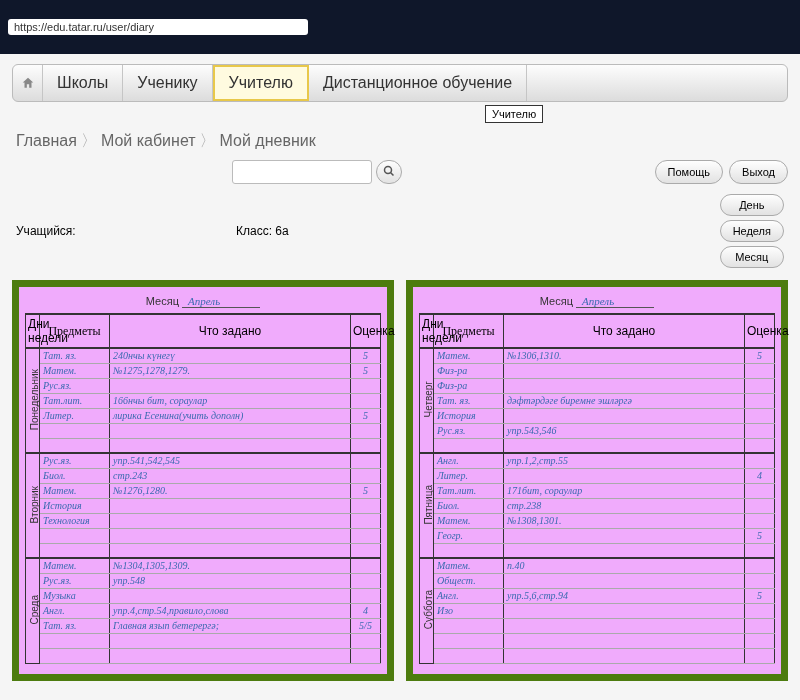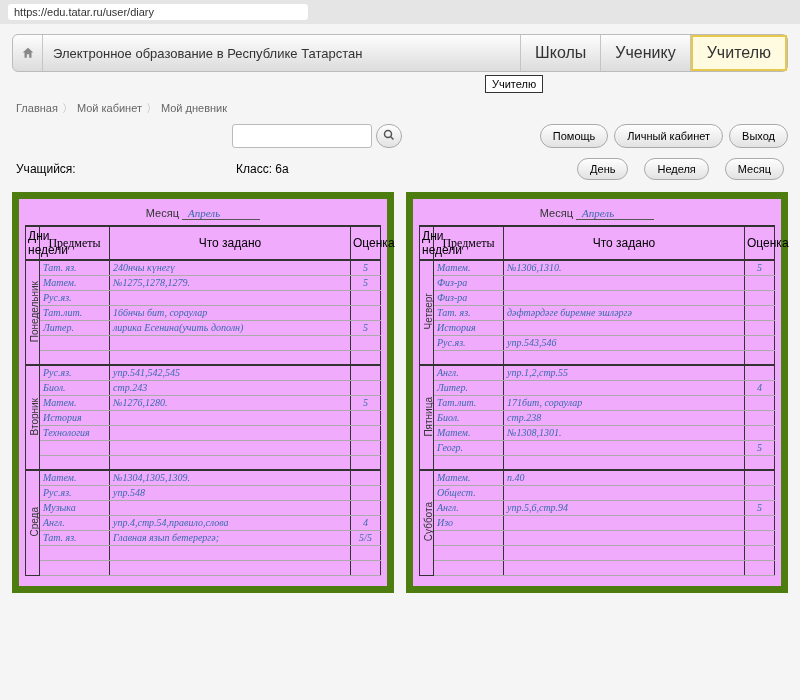--- a/index.html
+++ b/index.html
@@ -1,45 +1,45 @@
 <!DOCTYPE html>
 <html><head>
 <meta charset="utf-8">
 <style>
   * { box-sizing: border-box; margin: 0; padding: 0; }
   body { font-family: Arial, sans-serif; background: #2a2a2a; width: 800px; height: 700px; overflow: hidden; }
-  .browser-bar { background: #e5e5e5; padding: 4px 8px; display: flex; align-items: flex-start; gap: 6px; }
+  .browser-bar { background: #0f172a; padding: 19px 8px; display: flex; align-items: flex-start; gap: 6px; }
   .url-bar { background: #fff; border-radius: 3px; padding: 2px 6px; font-size: 11px; color: #333; flex: 1; max-width: 300px; }
   .page { background: #f5f5f5; padding: 10px 12px; height: calc(700px - 24px); overflow-y: auto; }
 
   .header-bar {
     background: linear-gradient(to bottom, #fdfdfd, #dcdcdc);
     border: 1px solid #bbb; border-radius: 6px;
     display: flex; align-items: stretch; height: 38px;
   }
   .home-btn { width: 30px; display: flex; align-items: center; justify-content: center; border-right: 1px solid #c5c5c5; }
   .site-title { flex: 1; padding: 0 10px; font-size: 13px; color: #333; display: flex; align-items: center; border-right: 1px solid #c5c5c5; }
   .nav-tab { padding: 0 14px; font-size: 16px; color: #333; display: flex; align-items: center; border-right: 1px solid #c5c5c5; cursor: pointer; }
   .nav-tab.active { background: #fffbe0; border: 2px solid #e8c84a; }
 
   .tooltip { position: relative; top: 2px; left: 473px; background: #fff; border: 1px solid #333; padding: 2px 6px; font-size: 11px; display: inline-block; }
 
-  .breadcrumbs { font-size: 11px; color: #666; margin: 10px 0 8px 4px; }
+  .breadcrumbs { font-size: 16px; color: #666; margin: 10px 0 8px 4px; }
   .breadcrumbs span { margin-right: 4px; }
 
   .toolbar-row { display: flex; justify-content: flex-end; gap: 6px; margin-bottom: 10px; }
   .toolbar-row .search-wrap { display: flex; gap: 4px; margin-right: auto; margin-left: 220px; }
   .search-input { width: 140px; height: 24px; border: 1px solid #bbb; border-radius: 3px; padding: 0 4px; font-size: 11px; }
   .btn { background: linear-gradient(to bottom, #fefefe, #e2e2e2); border: 1px solid #aaa; border-radius: 12px; padding: 4px 12px; font-size: 11px; cursor: pointer; }
   .icon-btn { padding: 4px 6px; }
 
   .student-row { display: flex; align-items: center; margin: 6px 4px 12px; font-size: 12px; }
   .student-row .label1 { width: 220px; }
   .student-row .label2 { flex: 1; }
-  .view-tabs { display: flex; gap: 16px; }
+  .view-tabs { display: flex; gap: 4px; flex-direction: column; }
 
   .diary-wrap { display: flex; gap: 12px; }
   .diary-page { flex: 1; background: #f0abfc; border: 7px solid #4d7c0f; padding: 4px 6px 10px; }
   .month-row { text-align: center; font-size: 11px; margin: 4px 0 6px; }
   .month-row .lbl { color: #333; }
   .month-row .val { color: #3a6ab0; font-family: 'Comic Sans MS', cursive; font-style: italic; border-bottom: 1px solid #555; padding: 0 40px 0 6px; }
 
   .dtable { width: 100%; border-collapse: collapse; font-size: 10px; table-layout: fixed; }
   .dtable th { border-top: 2px solid #333; border-bottom: 2px solid #333; border-left: 1px solid #333; border-right: 1px solid #333; padding: 2px 2px; font-weight: normal; font-size: 12px; }
   .dtable td { border-left: 1px solid #333; border-right: 1px solid #333; border-bottom: 1px solid #aaa; padding: 1px 3px; height: 15px; color: #3a6ab0; font-family: 'Comic Sans MS', cursive; font-style: italic; white-space: nowrap; overflow: hidden; }
@@ -59,42 +59,41 @@
   <div class="url-bar">https://edu.tatar.ru/user/diary</div>
 </div>
 
 <div class="page">
   <div class="header-bar">
     <div class="home-btn">
       <svg width="14" height="14" viewBox="0 0 24 24" fill="#888">
           <path d="M12 3l9 8h-3v9h-4v-6H10v6H6v-9H3z"></path>
         </svg>
     </div>
-    <div class="site-title">Электронное образование в Республике Татарстан</div>
 
   <div class="nav-tab">Школы</div>
       <div class="nav-tab">Ученику</div>
       <div class="nav-tab active">Учителю</div>
+      <div class="nav-tab">Дистанционное обучение</div>
     </div>
   <div class="tooltip">Учителю</div>
 
   <div class="breadcrumbs" id="breadcrumbs"><span>Главная</span><span style="color: rgb(170, 170, 170);">〉</span><span>Мой кабинет</span><span style="color: rgb(170, 170, 170);">〉</span><span>Мой дневник</span></div>
 
   <div class="toolbar-row">
     <div class="search-wrap">
       <input class="search-input" placeholder="" style="">
       <button class="btn icon-btn">
         <svg width="12" height="12" viewBox="0 0 24 24" fill="none" stroke="#555" stroke-width="3">
             <circle cx="10" cy="10" r="7"></circle>
             <line x1="21" y1="21" x2="15" y2="15"></line>
           </svg>
       </button>
     </div>
     <button class="btn">Помощь</button>
-    <button class="btn">Личный кабинет</button>
     <button class="btn">Выход</button>
   </div>
 
   <div class="student-row">
     <div class="label1">Учащийся:</div>
     <div class="label2">Класс: 6а</div>
     <div class="view-tabs">
       <button class="btn">День</button>
       <button class="btn">Неделя</button>
       <button class="btn">Месяц</button>

